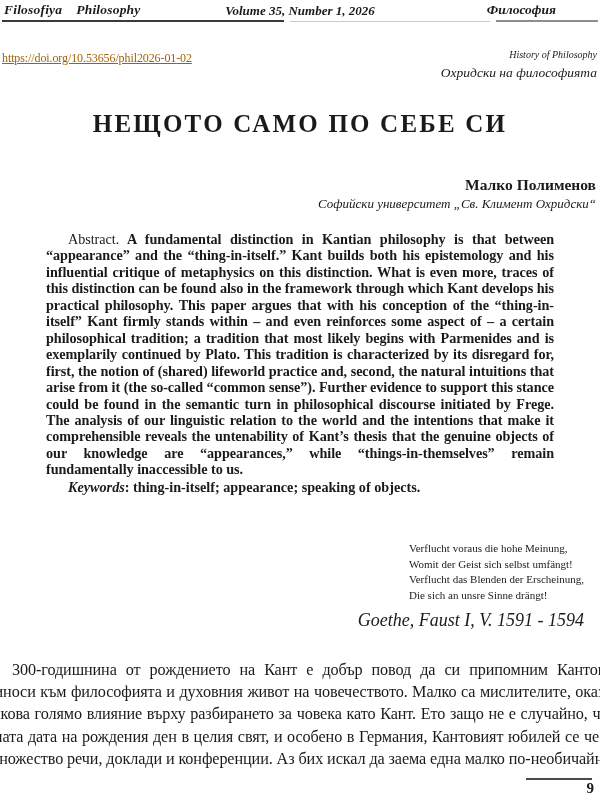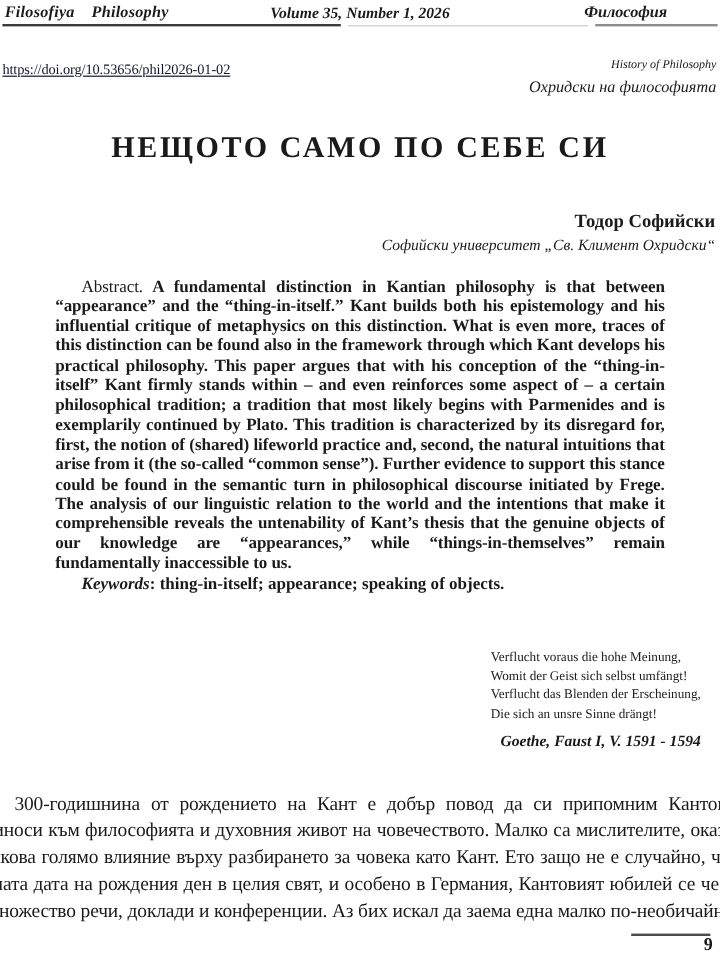--- a/index.html
+++ b/index.html
@@ -89,21 +89,21 @@
     background: #8e8e8e;
   }
 
   
   .doi {
     position: absolute;
     left: 2px;
     top: 51px;
     font-size: 12px;
     font-family: "Liberation Serif", serif;
-    color: #0f172a;
+    color: #a16207;
     text-decoration: underline;
     letter-spacing: -0.1px;
     white-space: nowrap;
   }
   .section-en {
     position: absolute;
     right: 3px;
     top: 49px;
     font-style: italic;
     font-size: 10px;
@@ -188,22 +188,22 @@
     text-align: left;
     font-size: 11px;
     line-height: 15.6px;
     white-space: nowrap;
   }
   .epigraph-src {
     position: absolute;
     right: 16px;
     top: 610px;
     font-style: italic;
-    font-weight: bold;
-    font-size: 13px;
+    font-weight: normal;
+    font-size: 18px;
     text-align: left;
     white-space: nowrap;
   }
 
   
   .body-text {
     position: absolute;
     left: -22px;
     top: 659px;
     width: 650px;
@@ -245,21 +245,21 @@
   <div class="rule-left"></div>
   <div class="rule-mid"></div>
   <div class="rule-right"></div>
 
   <div class="doi">https://doi.org/10.53656/phil2026-01-02</div>
   <div class="section-en">History of Philosophy</div>
   <div class="section-bg">Охридски на философията</div>
 
   <div class="title">НЕЩОТО САМО ПО СЕБЕ СИ</div>
 
-  <div class="author">Тодор Софийски</div>
+  <div class="author">Малко Полименов</div>
   <div class="affil">Софийски университет „Св. Климент Охридски“</div>
 
   <div class="abstract"><b>Abstract.</b><span> A fundamental distinction in Kantian philosophy is that between “appearance” and the “thing-in-itself.” Kant builds both his epistemology and his influential critique of metaphysics on this distinction. What is even more, traces of this distinction can be found also in the framework through which Kant develops his practical philosophy. This paper argues that with his conception of the “thing-in-itself” Kant firmly stands within – and even reinforces some aspect of – a certain philosophical tradition; a tradition that most likely begins with Parmenides and is exemplarily continued by Plato. This tradition is characterized by its disregard for, first, the notion of (shared) lifeworld practice and, second, the natural intuitions that arise from it (the so-called “common sense”). Further evidence to support this stance could be found in the semantic turn in philosophical discourse initiated by Frege. The analysis of our linguistic relation to the world and the intentions that make it comprehensible reveals the untenability of Kant’s thesis that the genuine objects of our knowledge are “appearances,” while “things-in-themselves” remain fundamentally inaccessible to us.</span></div>
 
   <div class="keywords"><i>Keywords</i><span>: thing-in-itself; appearance; speaking of objects.</span></div>
 
   <div class="epigraph">
     <div>Verflucht voraus die hohe Meinung,</div>
     <div>Womit der Geist sich selbst umfängt!</div>
     <div>Verflucht das Blenden der Erscheinung,</div>

